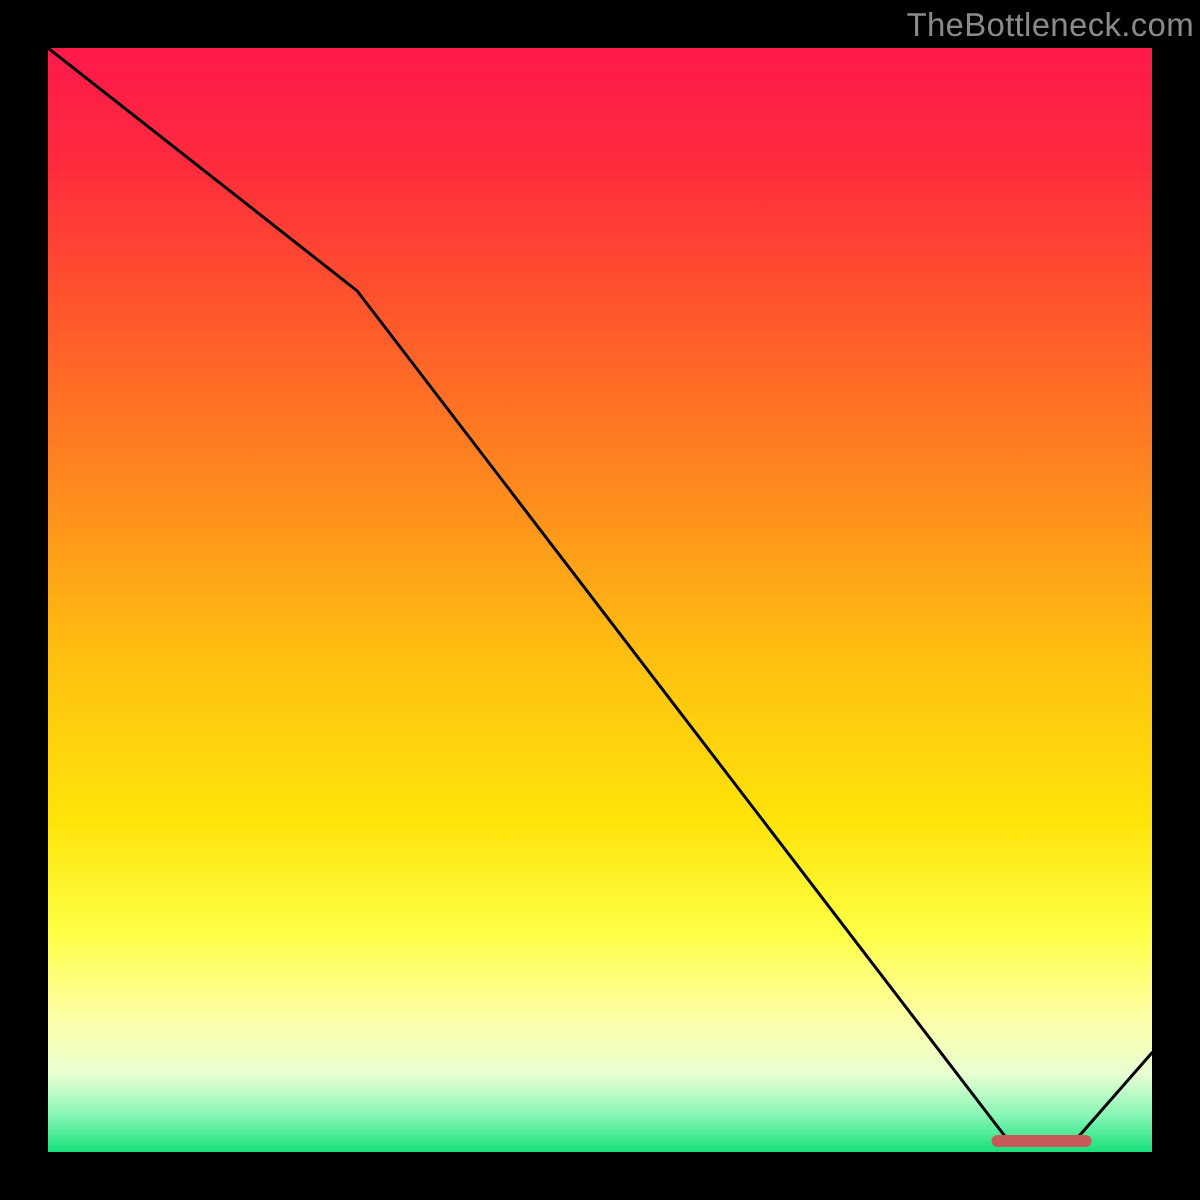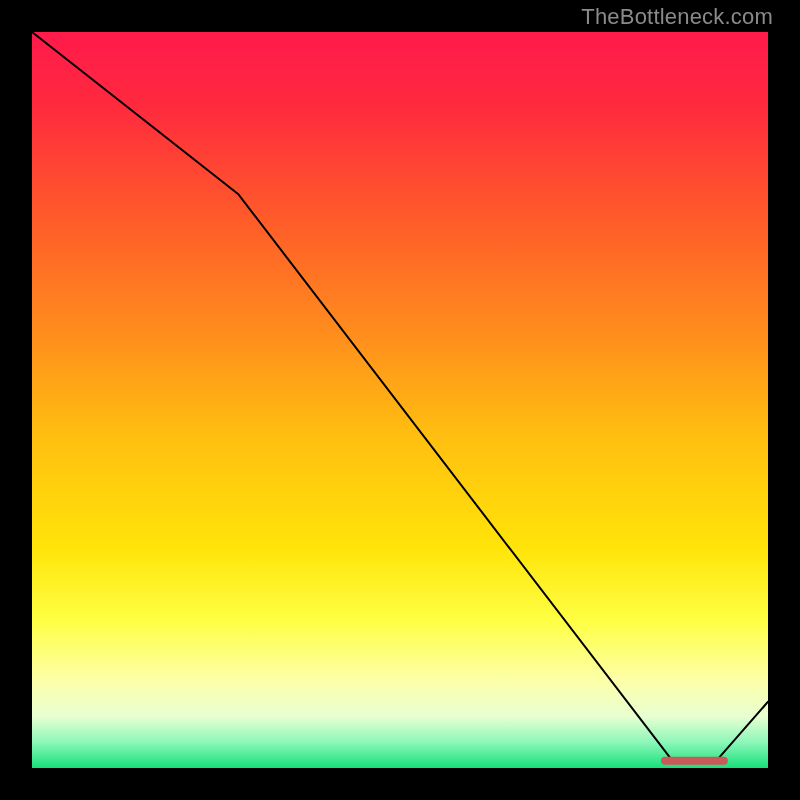--- a/index.html
+++ b/index.html
@@ -12,21 +12,21 @@
   }
   .frame {
     position: relative;
     width: 800px;
     height: 800px;
     background: #000;
   }
   .attribution {
     position: absolute;
     top: 4px;
-    right: 27px;
+    right: 4px;
     font-family: Arial, Helvetica, sans-serif;
     font-size: 22px;
     color: #8a8a8a;
     letter-spacing: 0.2px;
   }
   .plot {
     position: absolute;
     left: 32px;
     top: 32px;
     width: 736px;

